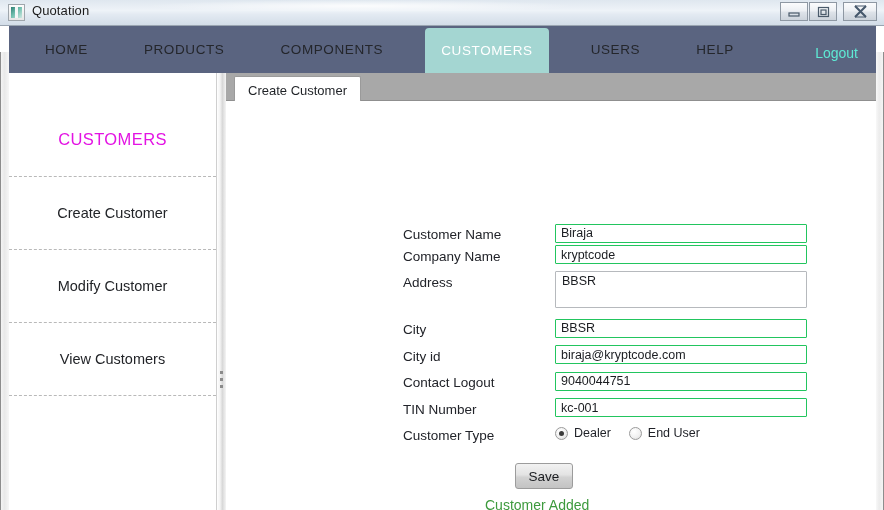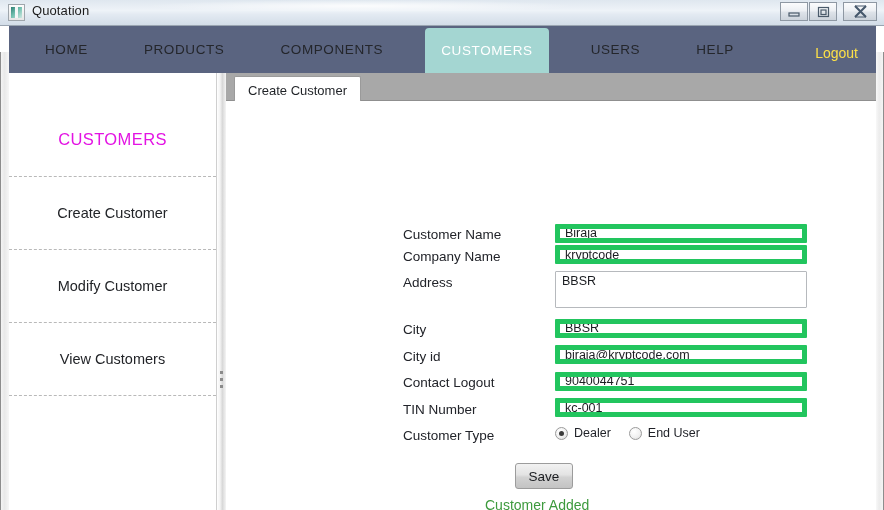--- a/index.html
+++ b/index.html
@@ -105,21 +105,21 @@
     color: #ffffff;
     border-top-left-radius: 4px;
     border-top-right-radius: 4px;
     margin: 2px 0 0 0;
     padding: 0 16px;
   }
   #logout-link {
     position: absolute; right: 18px; top: 0; height: 54px;
     display: flex; align-items: center;
     font-size: 14px;
-    color: #fde047;
+    color: #5eead4;
     cursor: pointer;
     white-space: nowrap;
   }
 
   
   #sidebar {
     position: absolute; left: 9px; top: 47px;
     width: 208px; height: 437px;
     background: #ffffff;
     border-right: 1px solid #cfcfcf;
@@ -200,21 +200,21 @@
   .flabel {
     width: 152px;
     font-size: 13.5px;
     color: #22242a;
     padding-top: 4px;
     white-space: nowrap;
   }
   .fctl { flex: 1; }
   .tbox {
     width: 252px; height: 19px;
-    border: 5px solid #22c55e;
+    border: 1px solid #22c55e;
     background: #ffffff;
     font-family: "Liberation Sans", sans-serif;
     font-size: 12.5px;
     color: #1b1d21;
     padding: 0 4px 0 5px;
     outline: none;
     border-radius: 1px;
   }
   .tarea {
     width: 252px; height: 37px;

